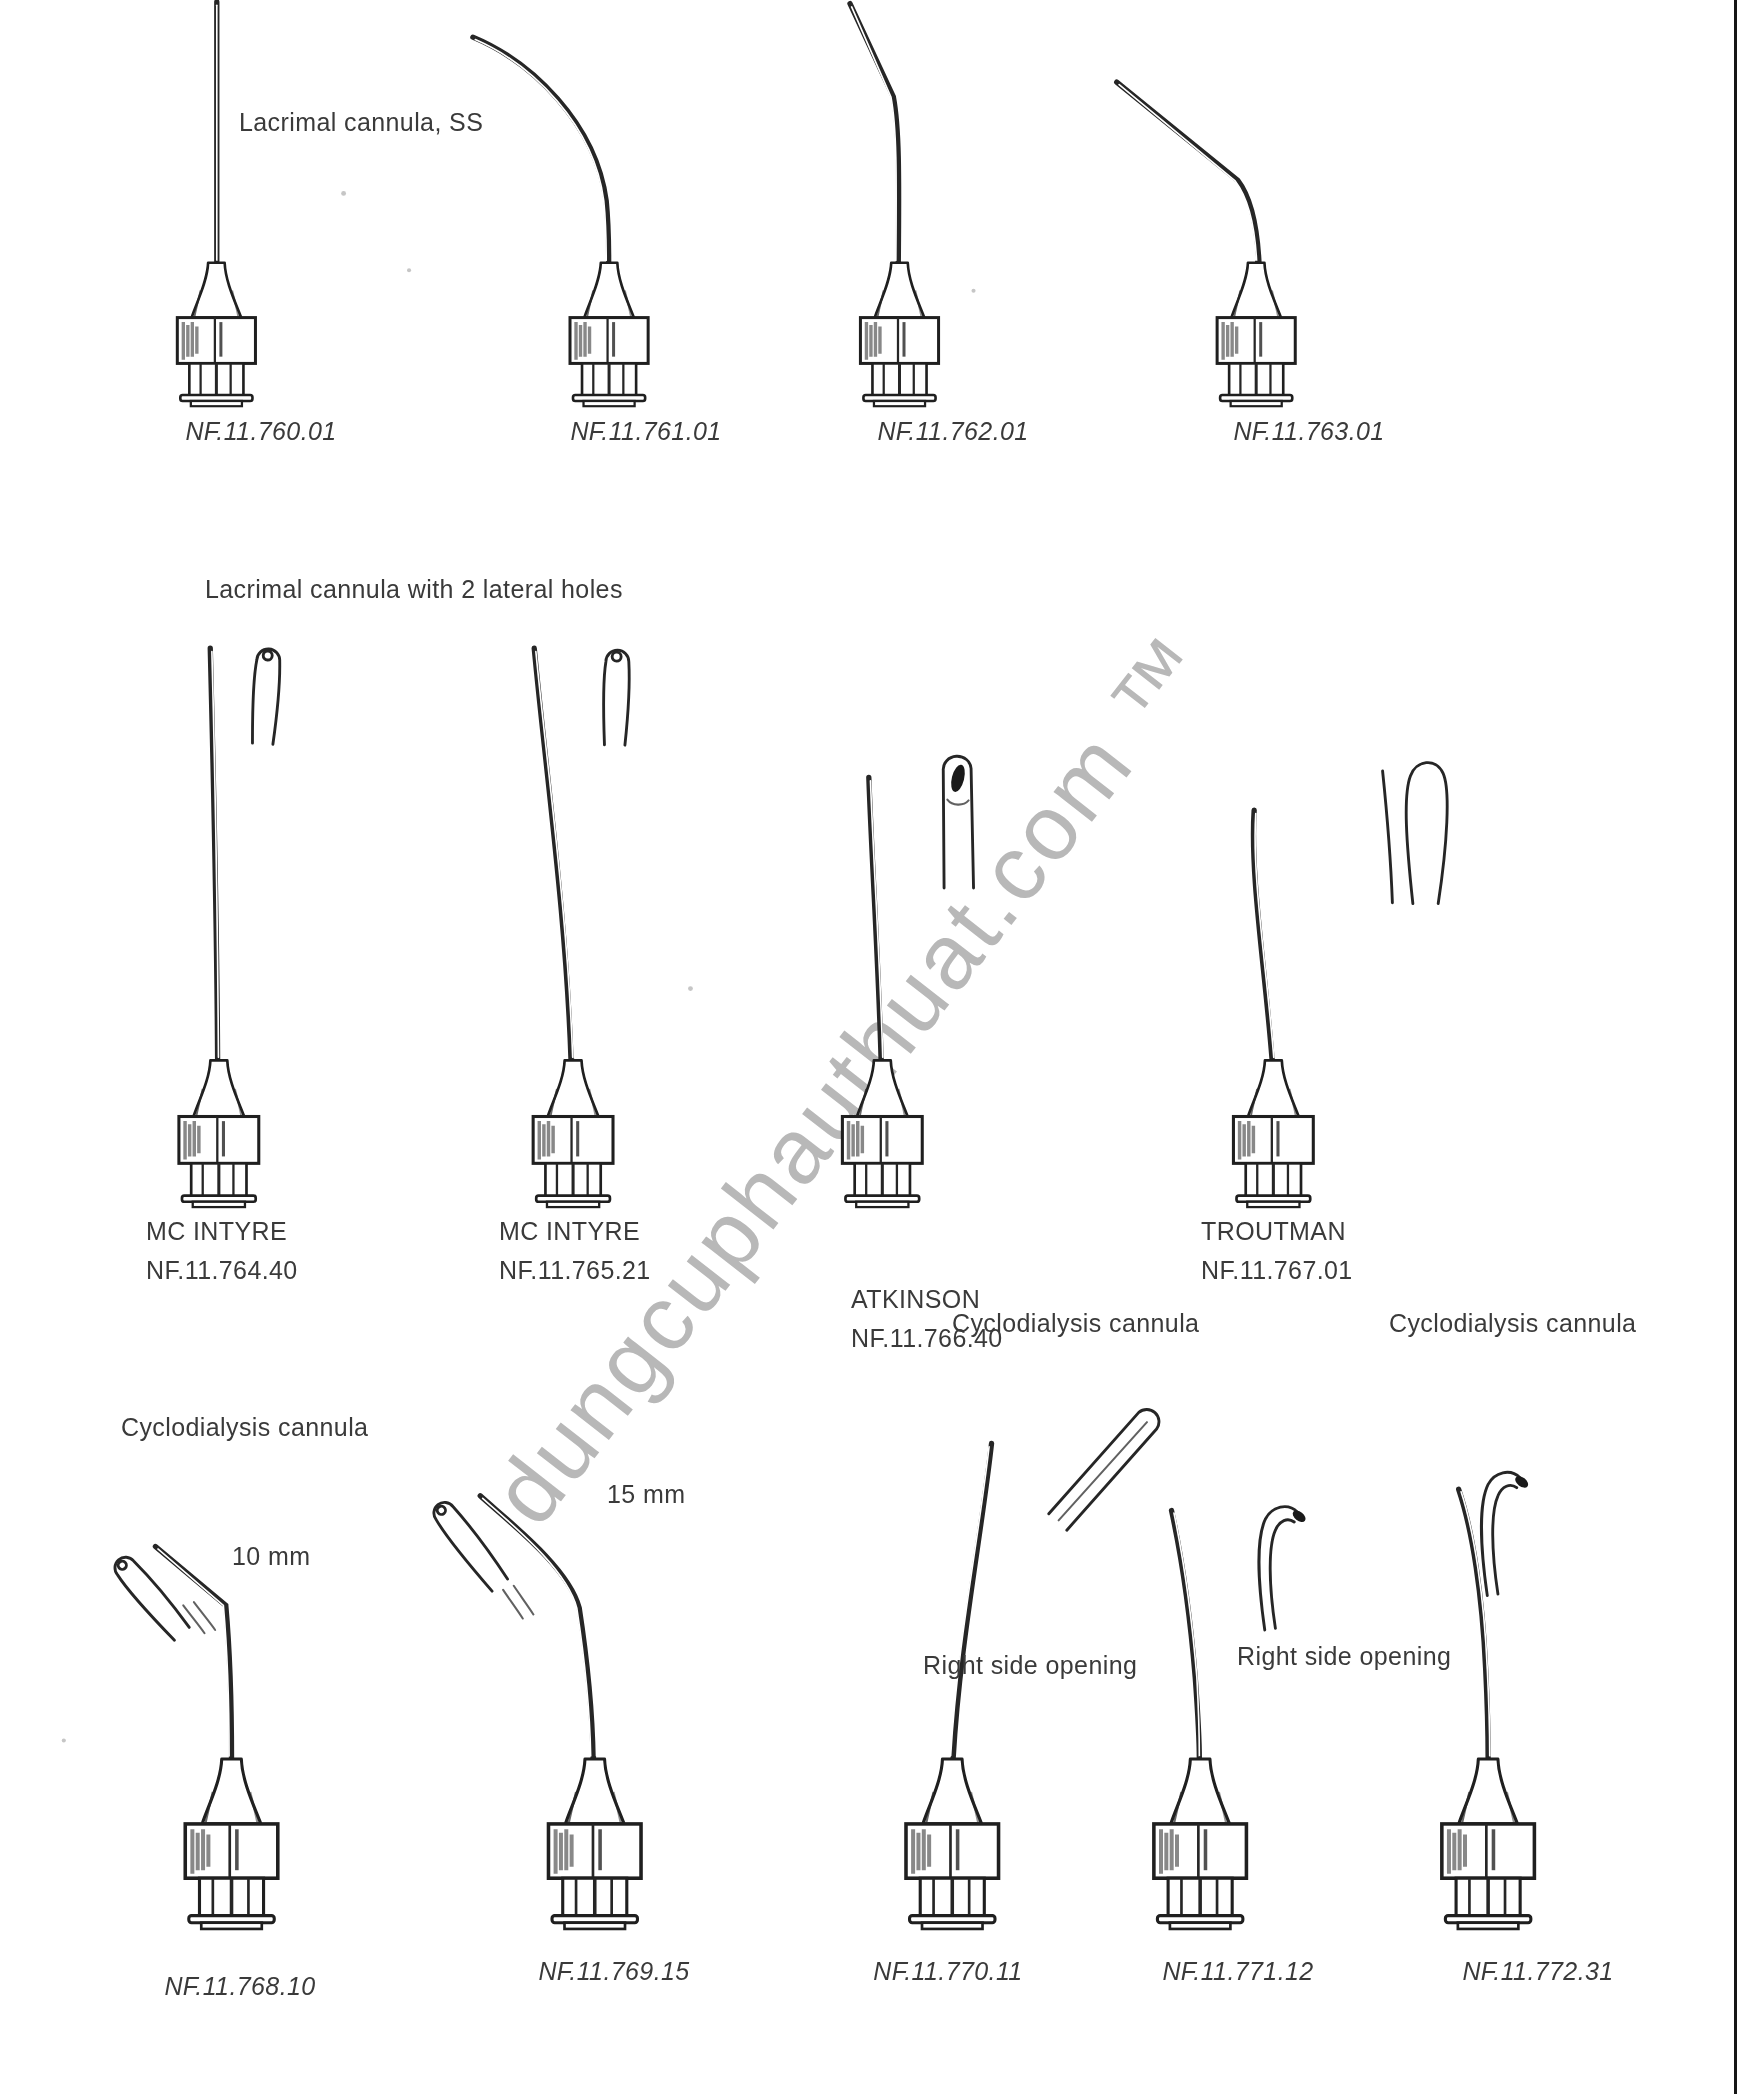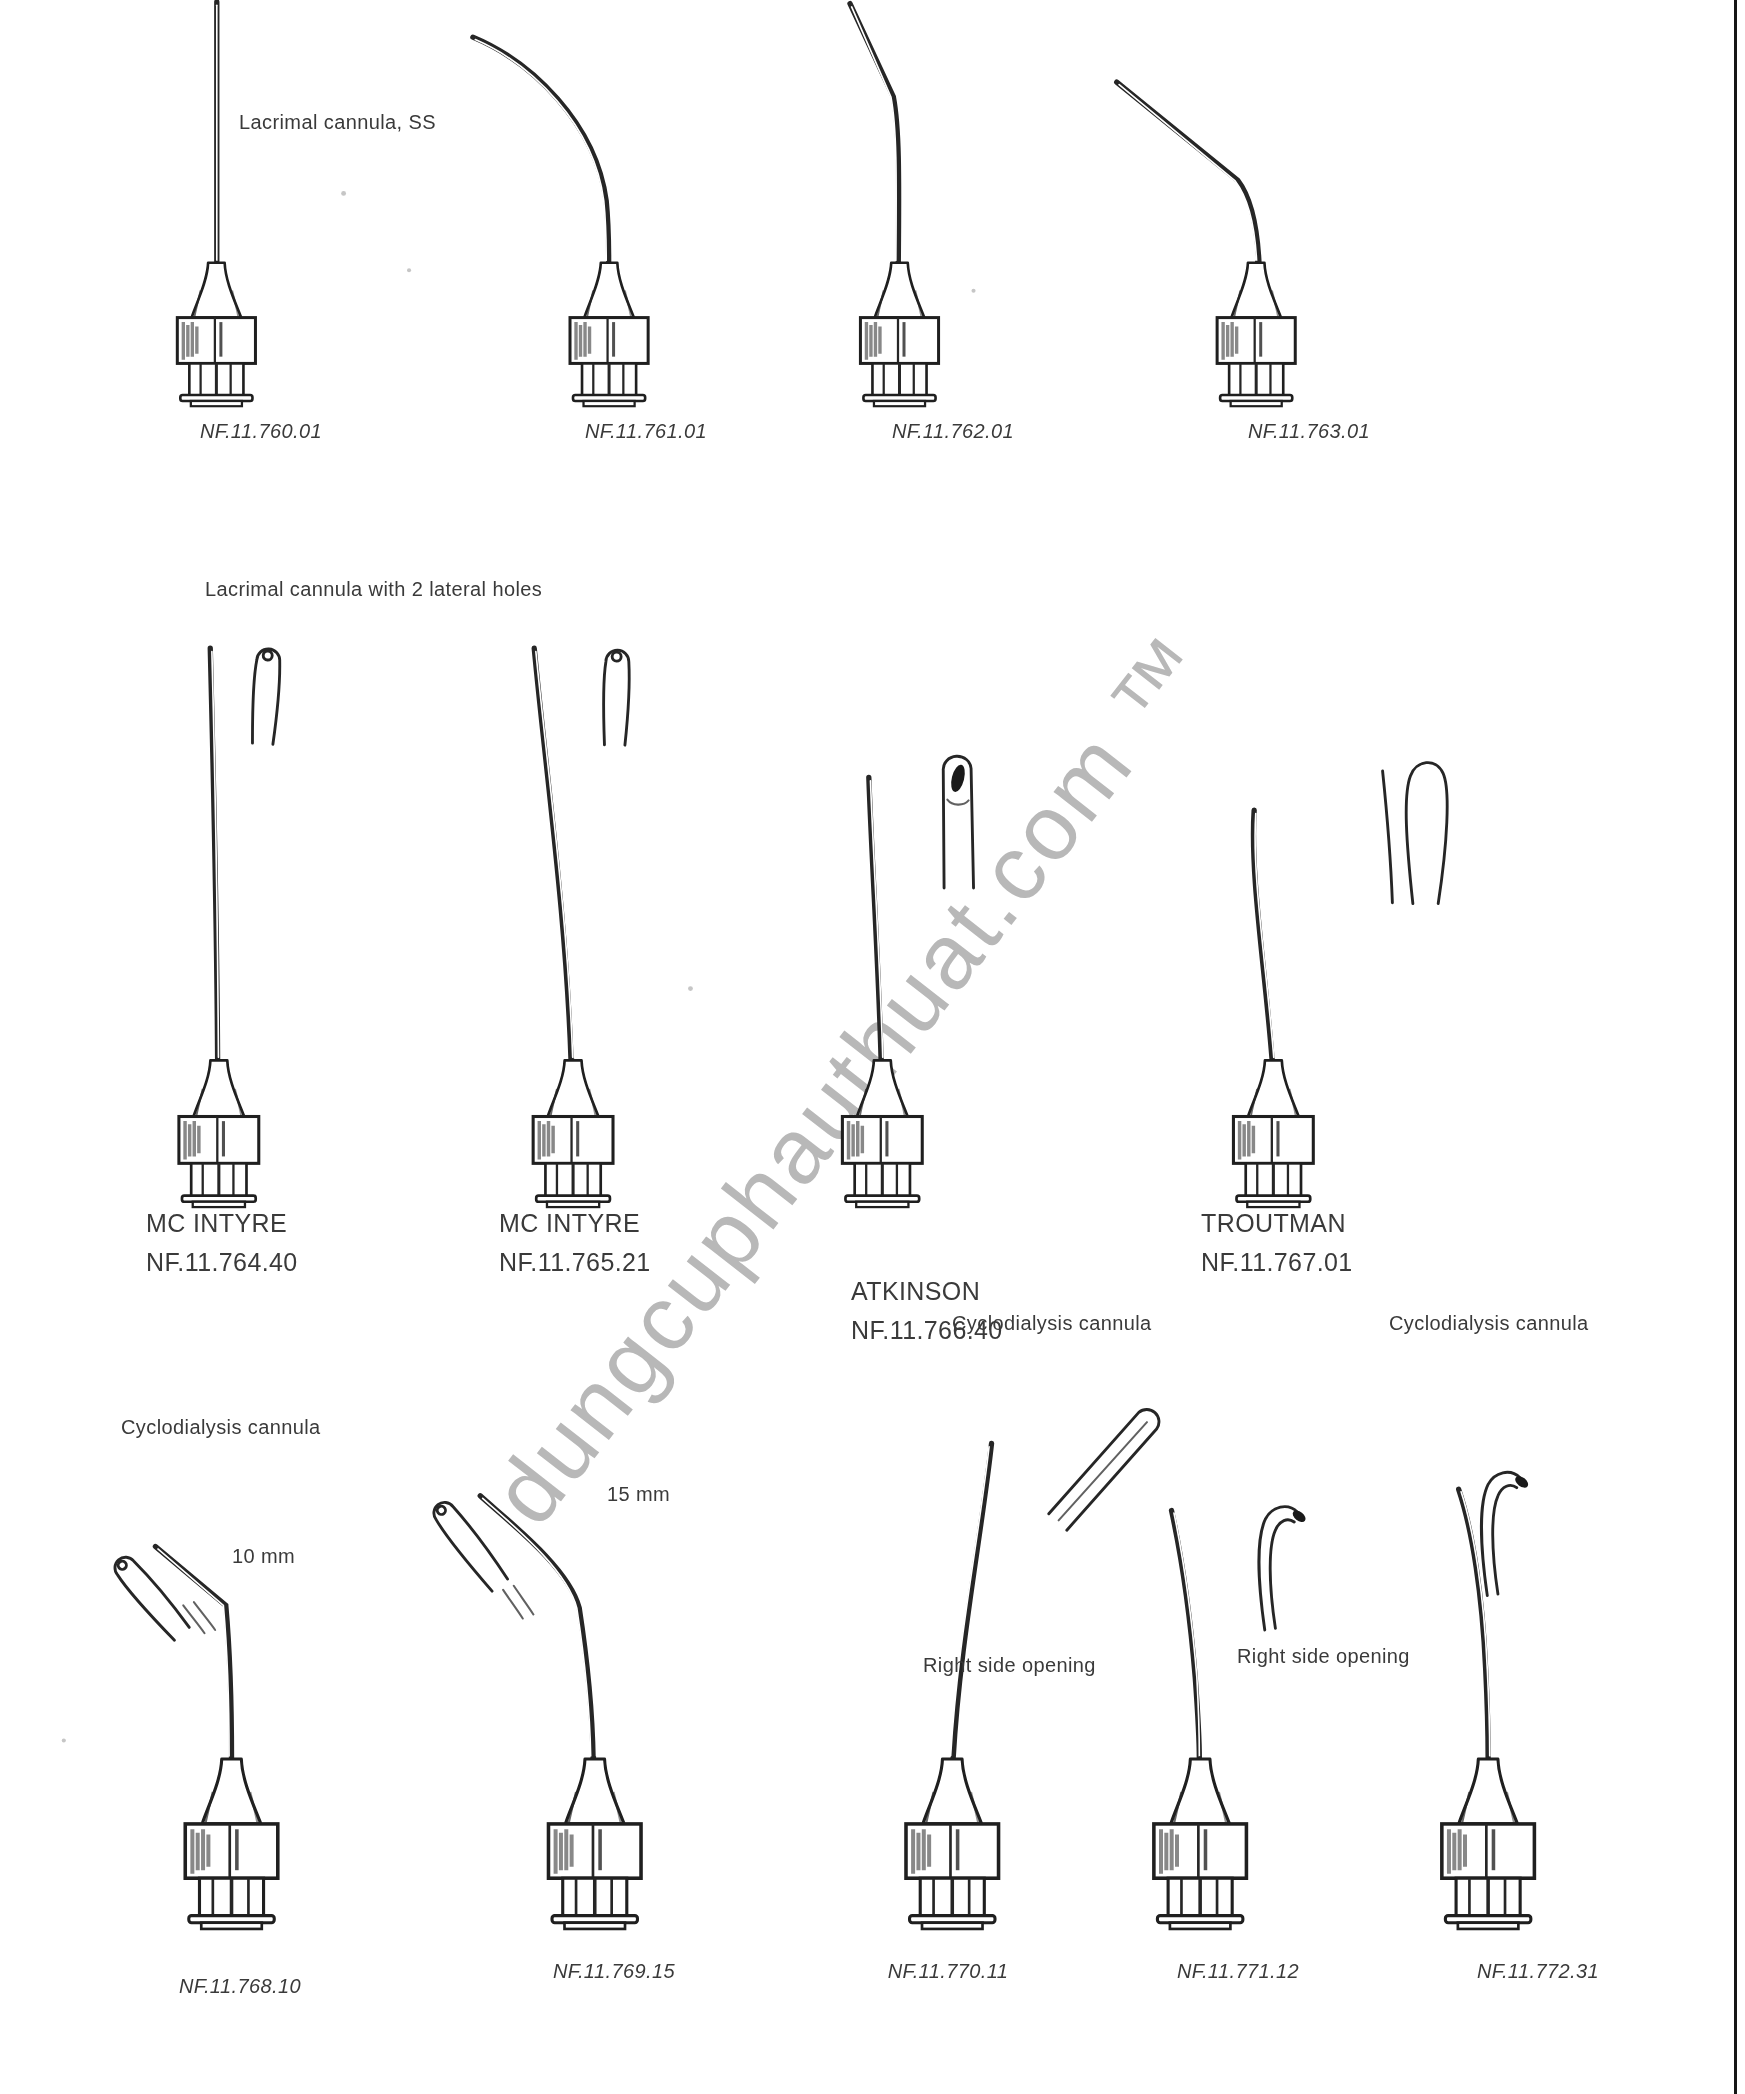--- a/index.html
+++ b/index.html
@@ -6,29 +6,29 @@
   #page{
     position:relative;
     width:1745px;height:2095px;
     background:var(--paper,#ffffff);
     overflow:hidden;
     font-family:"Liberation Sans", sans-serif;
   }
   #artwork{position:absolute;left:0;top:0;z-index:2;}
   .lbl{
     position:absolute;
-    font-size:20px;
+    font-size:25px;
     line-height:29.5px;
     color:var(--ink,#3a3a3a);
     white-space:nowrap;
     letter-spacing:0.4px;
     z-index:3;
   }
   .code{transform:translateX(-50%);font-style:italic;}
-  .name-block{position:absolute;z-index:3;}
+  .name-block{position:absolute;z-index:3;margin-top:8px;}
   .name-block .nm, .name-block .cd{
     font-size:25px;line-height:29.5px;color:var(--ink,#3a3a3a);
     white-space:nowrap;letter-spacing:0.4px;
   }
   .name-block .cd{margin-top:9px;}
   #watermark{
     position:absolute;
     left:851px;top:1079px;
     transform:translate(-50%,-50%) rotate(-52deg);
     font-size:92px;

